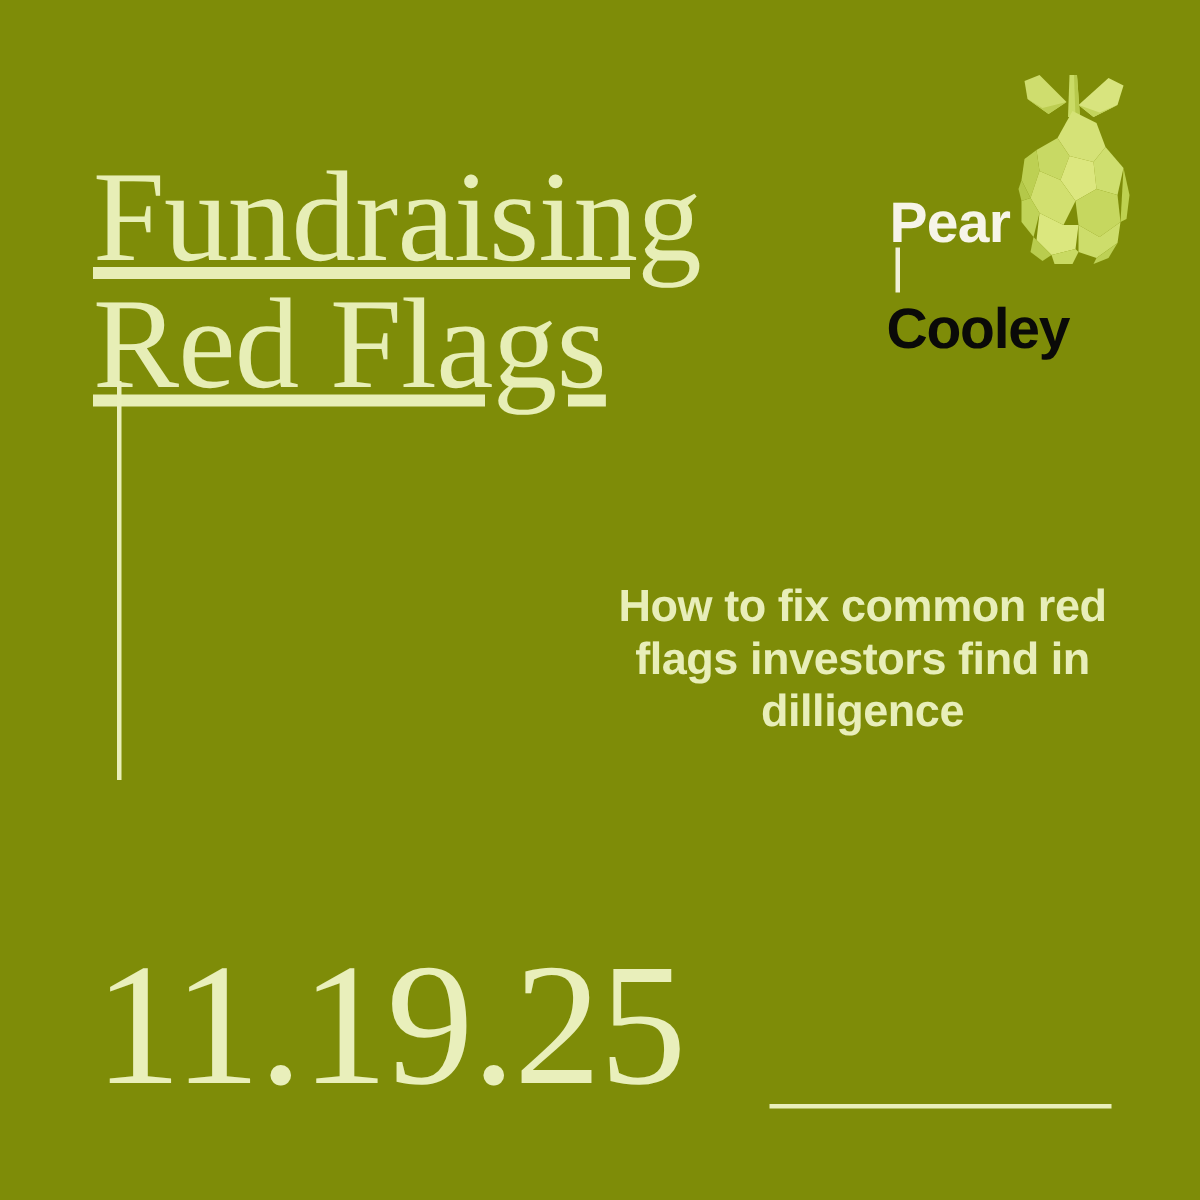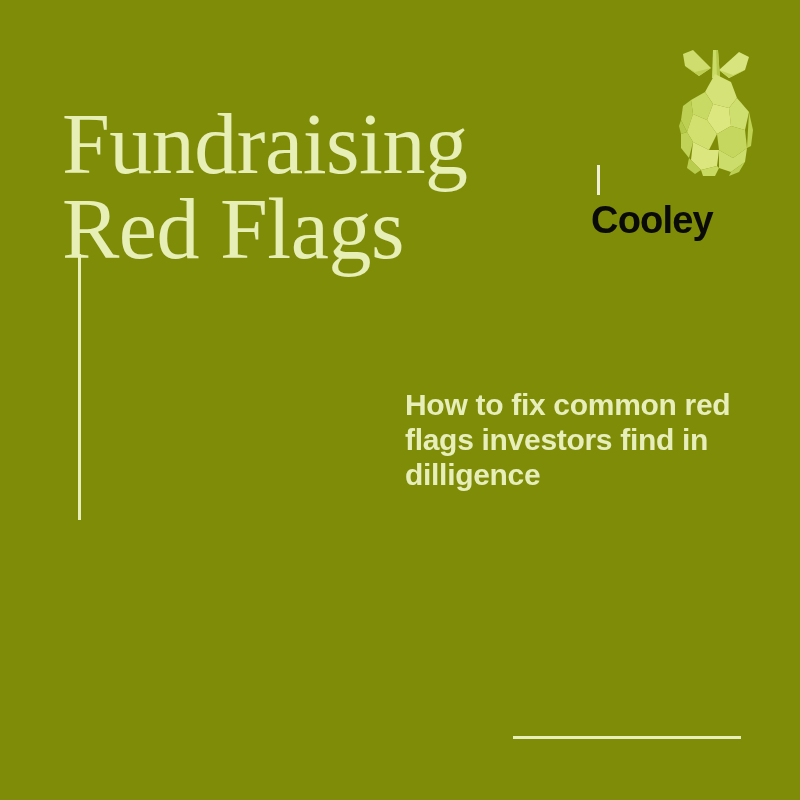--- a/index.html
+++ b/index.html
@@ -25,20 +25,21 @@
     left: 62px;
     top: 44px;
     width: 520px;
     font-family: "Liberation Serif", "DejaVu Serif", serif;
     font-weight: 400;
     font-size: 86px;
     line-height: 0.99;
     letter-spacing: -0.5px;
     color: #e7eeb6;
     white-space: pre-line;
+    text-decoration: underline;
   }
 
   
   .logo-lockup {
     position: absolute;
     left: 583px;
     top: 38px;
     width: 180px;
     height: 210px;
   }
@@ -88,21 +89,21 @@
     height: 266px;
     background: #e9efba;
   }
 
   
   .subtitle {
     position: absolute;
     right: 55px;
     top: 357px;
     width: 340px;
-    text-align: left;
+    text-align: center;
     font-size: 30px;
     font-weight: 700;
     line-height: 1.17;
     letter-spacing: -0.3px;
     color: #e8eeb9;
   }
 
   
   .meta {
     position: absolute;
@@ -141,20 +142,21 @@
 </head>
 <body>
 
 <div id="poster">
 
   <h1 class="headline">Fundraising
 Red Flags</h1>
 
   <div class="logo-lockup">
 
+    <span class="logo-pear-word">Pear</span>
 
     <span class="logo-divider"></span>
 
     <span class="logo-cooley-word">Cooley</span>
 
     <svg class="pear-svg" viewBox="0 0 96 140">
 
       <polygon points="44,30 26,12 16,16 18,28 32,38" fill="#cfdd6e"></polygon>
       <polygon points="44,30 32,38 18,28 28,34" fill="#bccd52"></polygon>
 
@@ -182,16 +184,17 @@
     </svg>
   </div>
 
   <div class="rule-vertical"></div>
 
   <p class="subtitle">How to fix common red flags investors find in dilligence</p>
 
   <div class="meta">
   </div>
 
+  <div class="date">11.19.25</div>
 
   <div class="rule-horizontal"></div>
 
 </div>
 
 </body></html>

